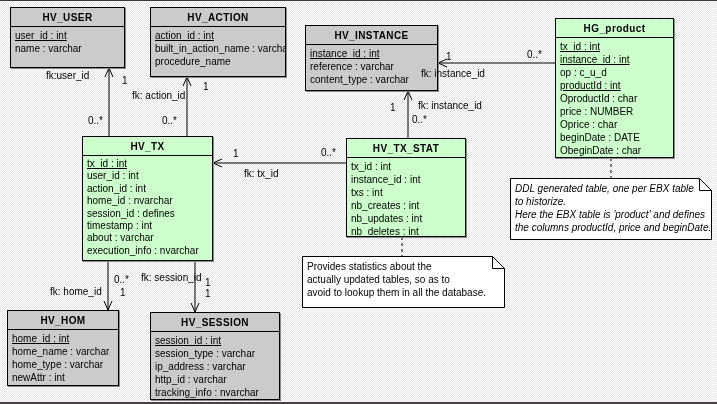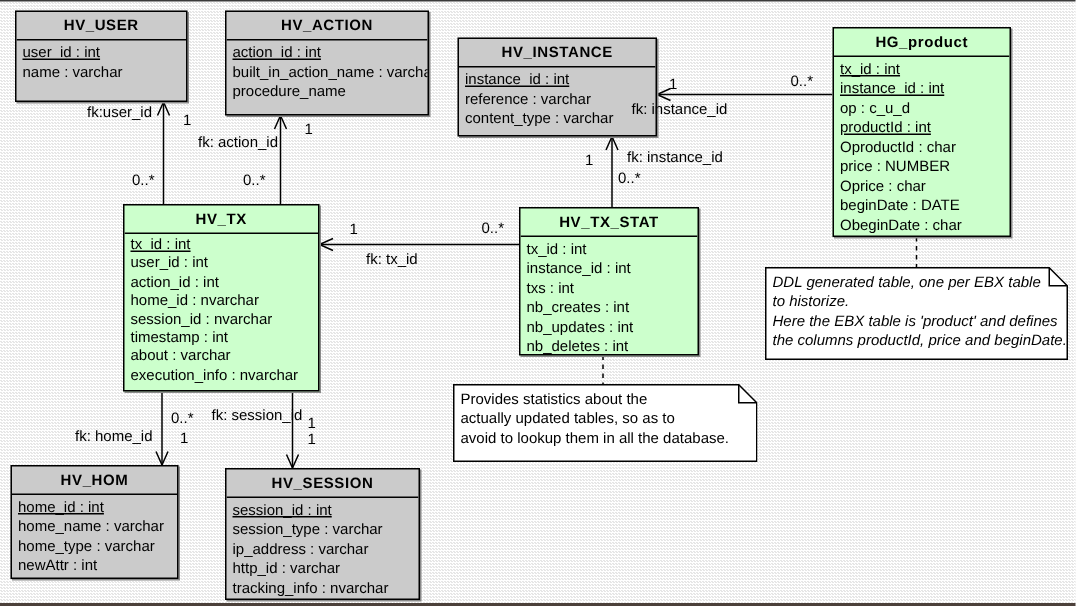--- a/index.html
+++ b/index.html
@@ -122,21 +122,21 @@
     </div>
   </div>
 
   <div class="entity green dense" style="left:82px;top:136px;width:131px;height:125px;">
     <div class="entity-title">HV_TX</div>
     <div class="entity-attrs">
       <div class="attr key">tx_id : int</div>
       <div class="attr">user_id : int</div>
       <div class="attr">action_id : int</div>
       <div class="attr">home_id : nvarchar</div>
-      <div class="attr">session_id : nvarchar</div>
+      <div class="attr">session_id : defines</div>
       <div class="attr">timestamp : int</div>
       <div class="attr">about : varchar</div>
       <div class="attr">execution_info : nvarchar</div>
     </div>
   </div>
 
   <div class="entity green" style="left:346px;top:138px;width:120px;height:99px;">
     <div class="entity-title">HV_TX_STAT</div>
     <div class="entity-attrs">
       <div class="attr">tx_id : int</div>
@@ -162,21 +162,21 @@
     <div class="entity-title">HV_SESSION</div>
     <div class="entity-attrs">
       <div class="attr key">session_id : int</div>
       <div class="attr">session_type : varchar</div>
       <div class="attr">ip_address : varchar</div>
       <div class="attr">http_id : varchar</div>
       <div class="attr">tracking_info : nvarchar</div>
     </div>
   </div>
 
-  <span class="lbl" style="left:58px;top:70px;">fk:user_id</span>
+  <span class="lbl" style="left:46px;top:70px;">fk:user_id</span>
   <span class="lbl" style="left:122px;top:75px;">1</span>
   <span class="lbl" style="left:88px;top:115px;">0..*</span>
 
   <span class="lbl" style="left:132px;top:90px;">fk: action_id</span>
   <span class="lbl" style="left:203px;top:81px;">1</span>
   <span class="lbl" style="left:162px;top:115px;">0..*</span>
 
   <span class="lbl" style="left:390px;top:102px;">1</span>
   <span class="lbl" style="left:418px;top:100px;">fk: instance_id</span>
   <span class="lbl" style="left:412px;top:114px;">0..*</span>

